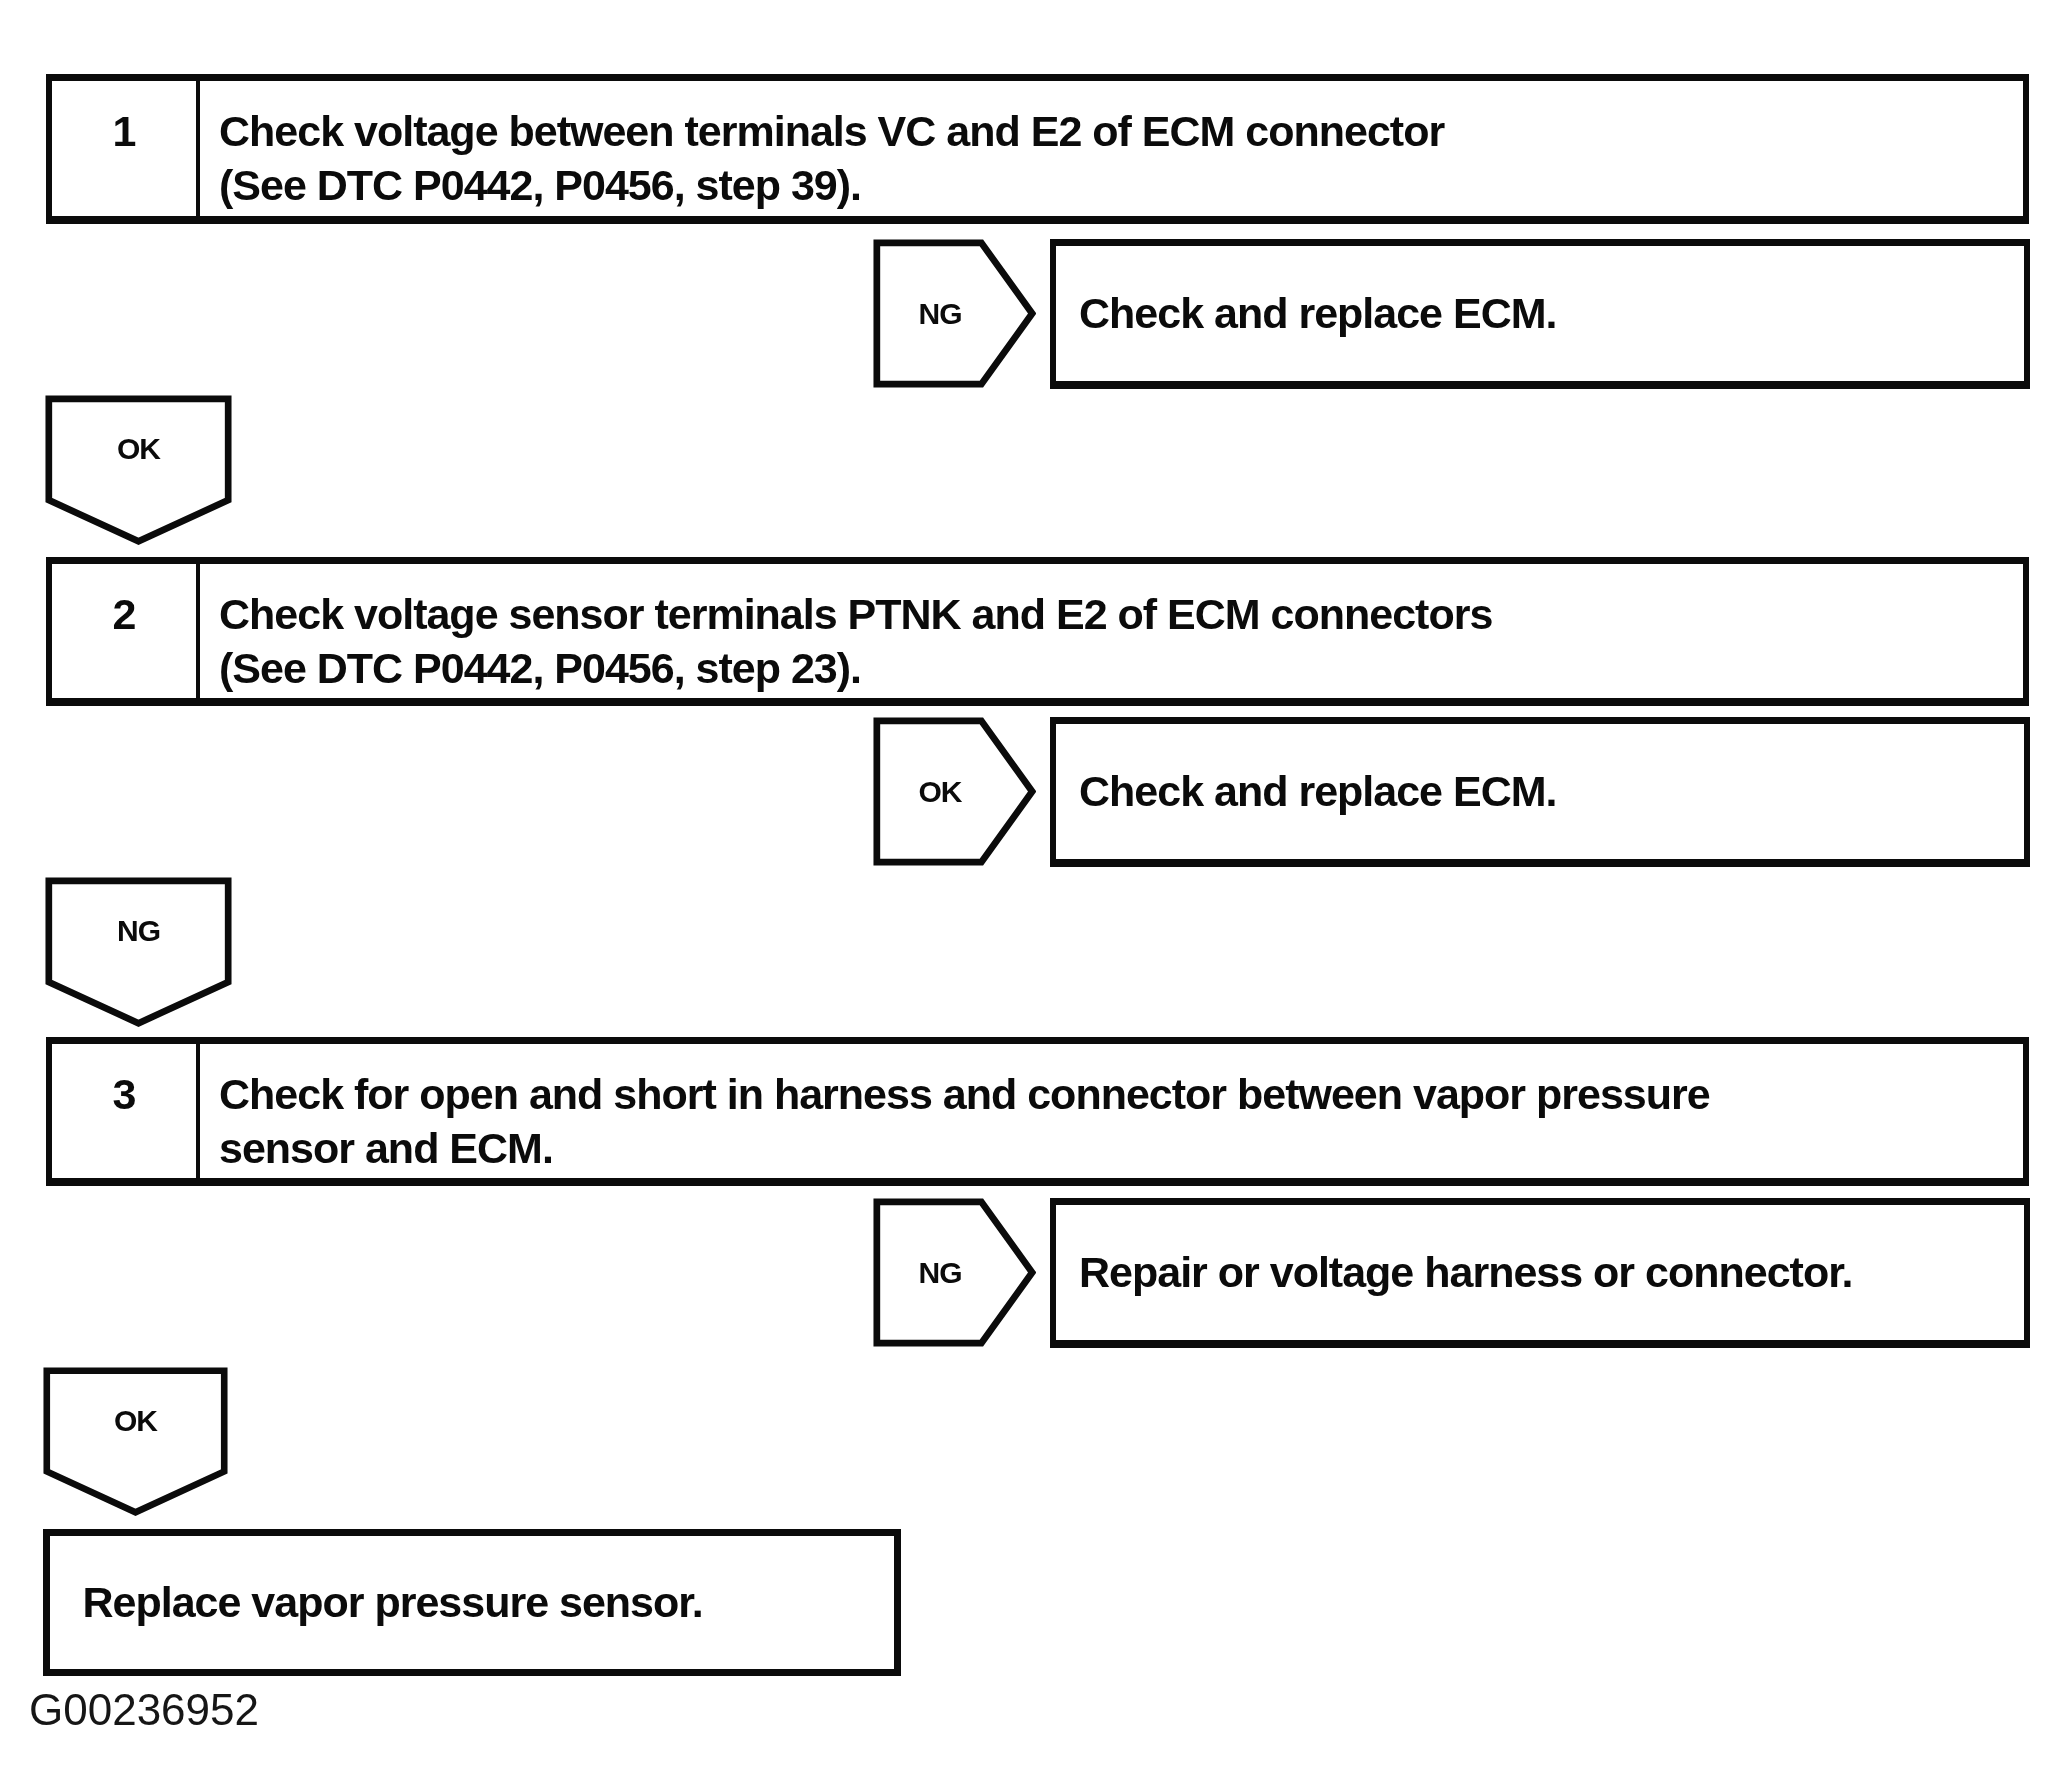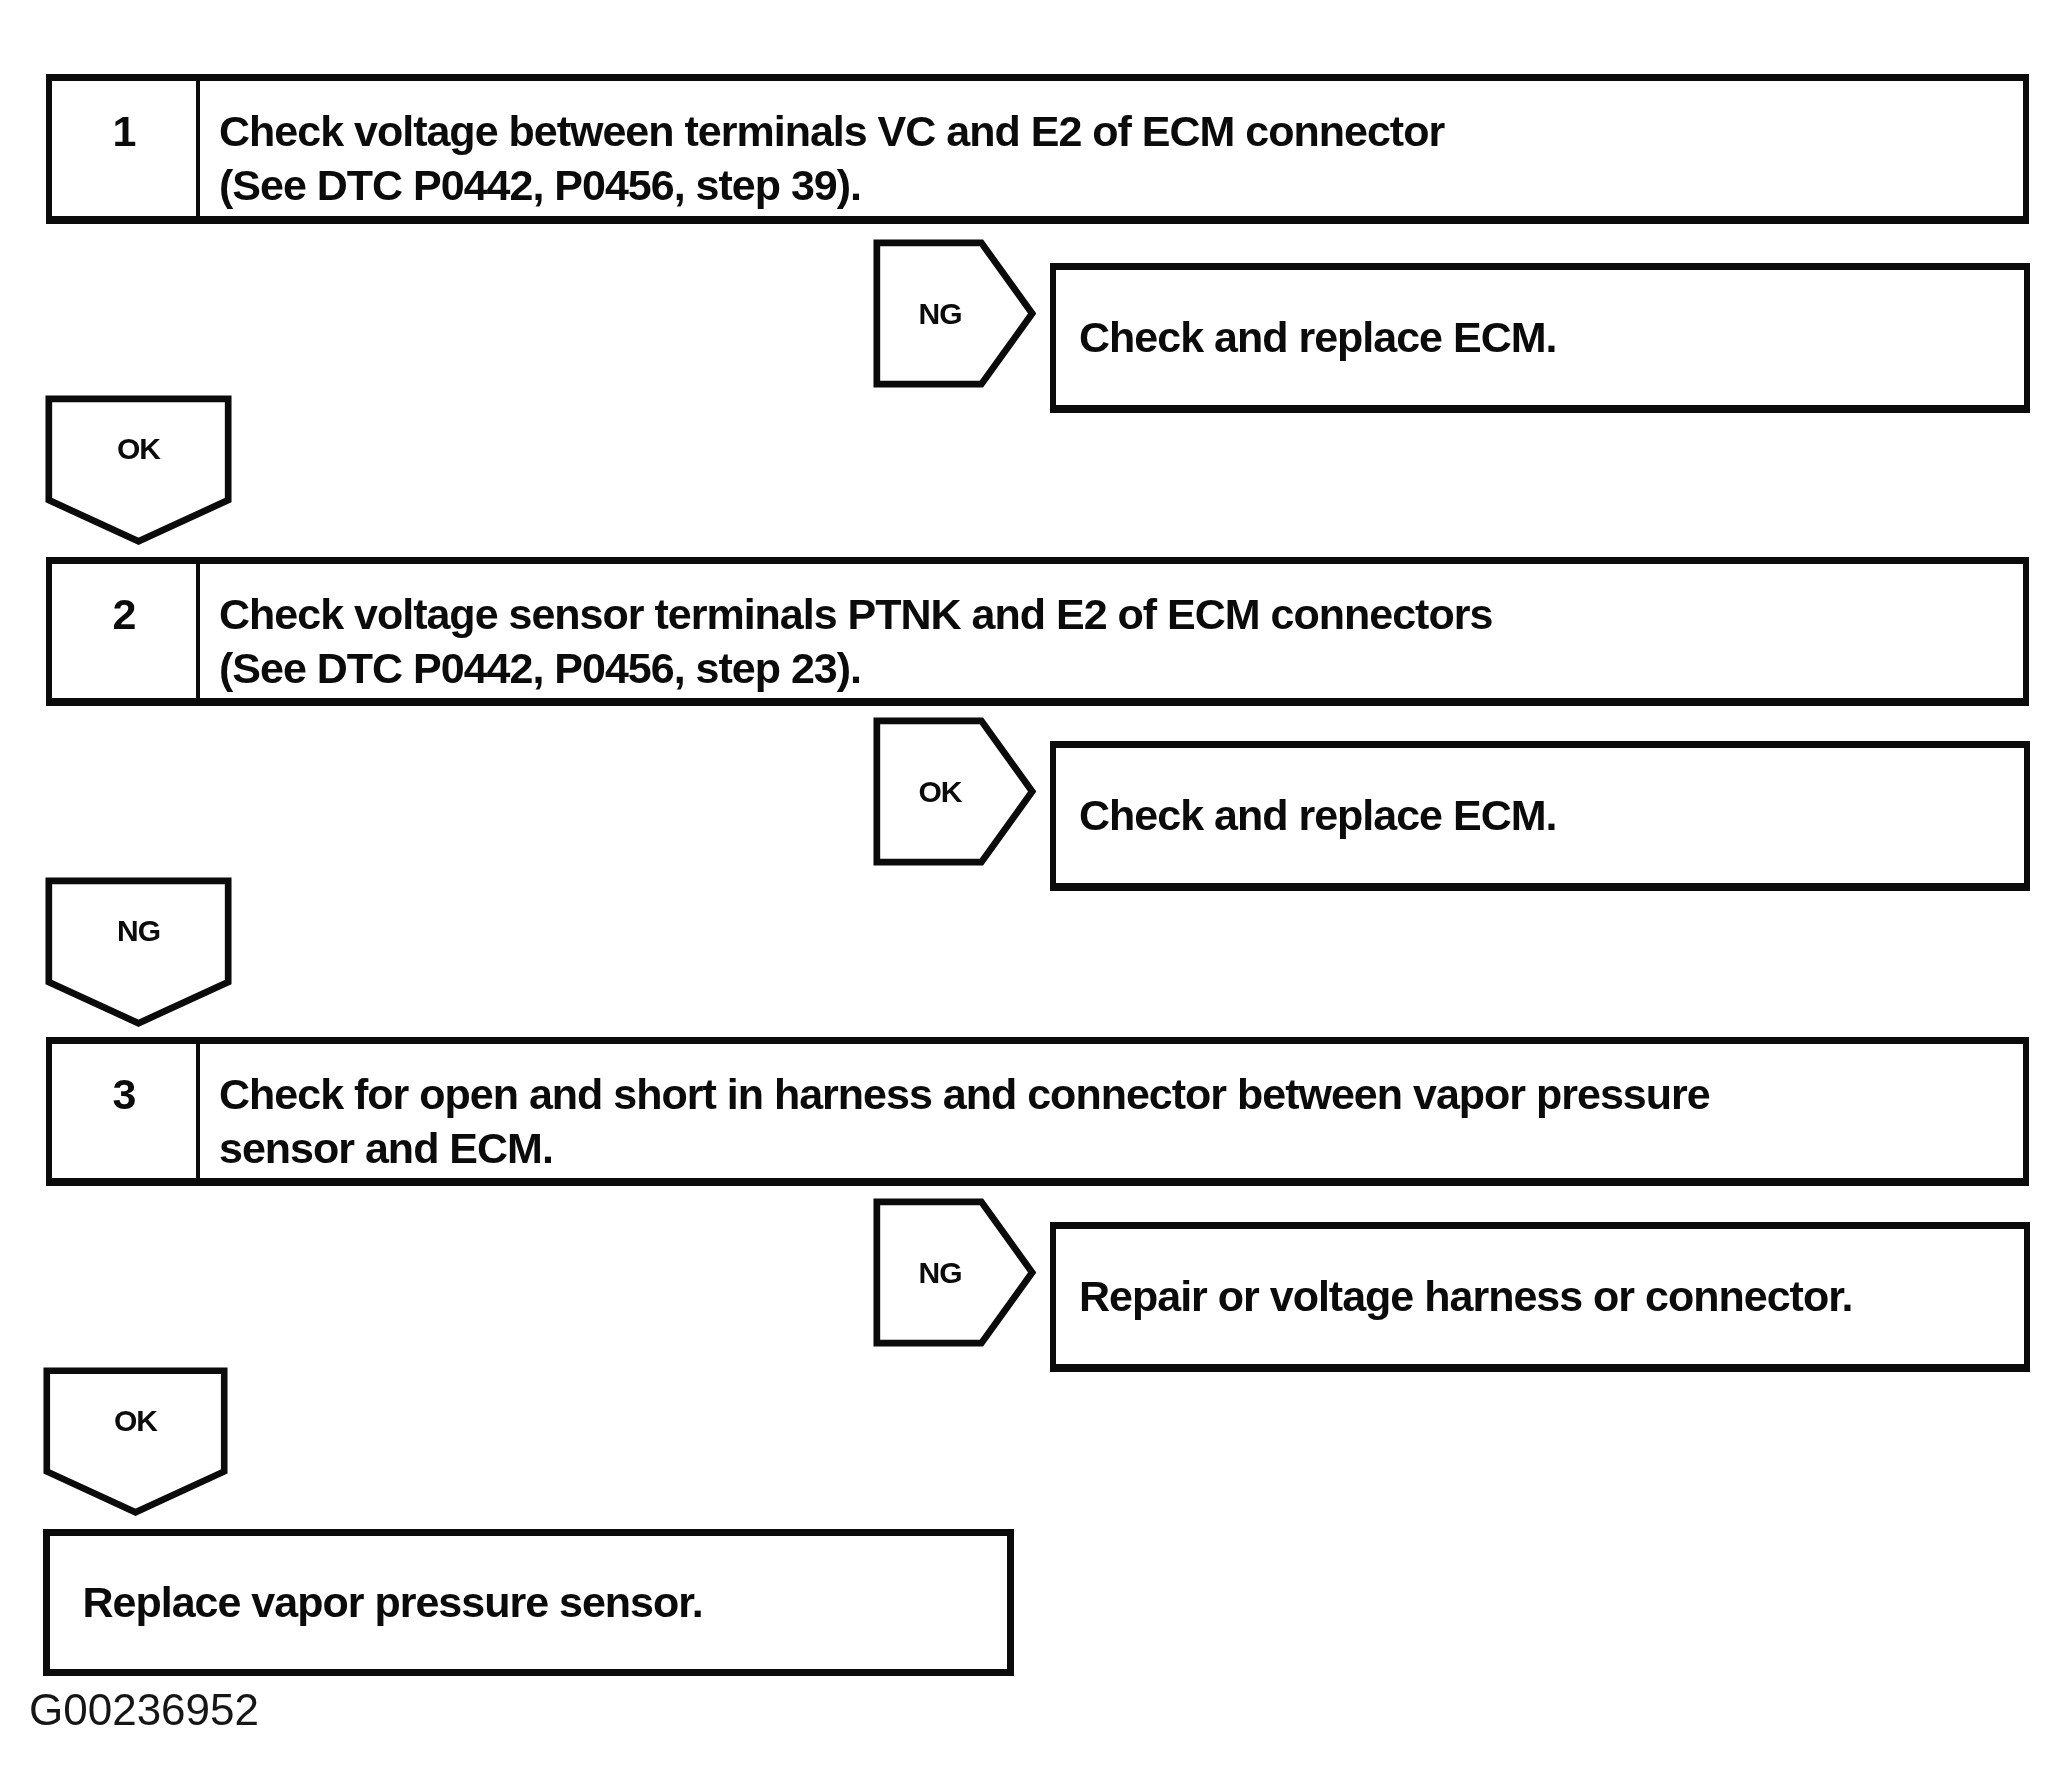--- a/index.html
+++ b/index.html
@@ -52,21 +52,20 @@
     border-top-width: 7.6px;
     border-bottom-width: 8.6px;
     background: #fff;
     box-sizing: border-box;
     display: flex;
     align-items: center;
     padding-left: 23px;
     font-size: 43px;
     font-weight: 700;
     letter-spacing: -1px;
-    margin-top: 24px;
   }
   .pent {
     position: absolute;
   }
   .pent svg {
     position: absolute;
     left: 0; top: 0;
     width: 100%; height: 100%;
   }
   .pent .pent-label {
@@ -112,21 +111,21 @@
   .s2-box  { left: 46px;  top: 557px;  width: 1983px; height: 149px; }
   .s2-bp   { left: 873px; top: 717px;  width: 163px;  height: 149px; }
   .s2-res  { left: 1050px;top: 717px;  width: 980px; height: 150px; }
   .s2-cp   { left: 45px;  top: 877px;  width: 187px;  height: 151px; }
 
   .s3-box  { left: 46px;  top: 1037px; width: 1983px; height: 149px; }
   .s3-bp   { left: 873px; top: 1198px; width: 163px;  height: 149px; }
   .s3-res  { left: 1050px;top: 1198px; width: 980px; height: 150px; }
   .s3-cp   { left: 43px;  top: 1367px; width: 185px;  height: 150px; }
 
-  .fin-box { left: 43px;  top: 1529px; width: 971px; height: 147px; }
+  .fin-box { left: 43px;  top: 1529px; width: 858px; height: 147px; }
   .fig-id  { left: 29px;  top: 1685px; }
 </style>
 </head>
 <body>
 
 <div id="stage">
 
   <div class="step-box s1-box">
     <div class="num-cell">1</div>
     <div class="desc-cell">

